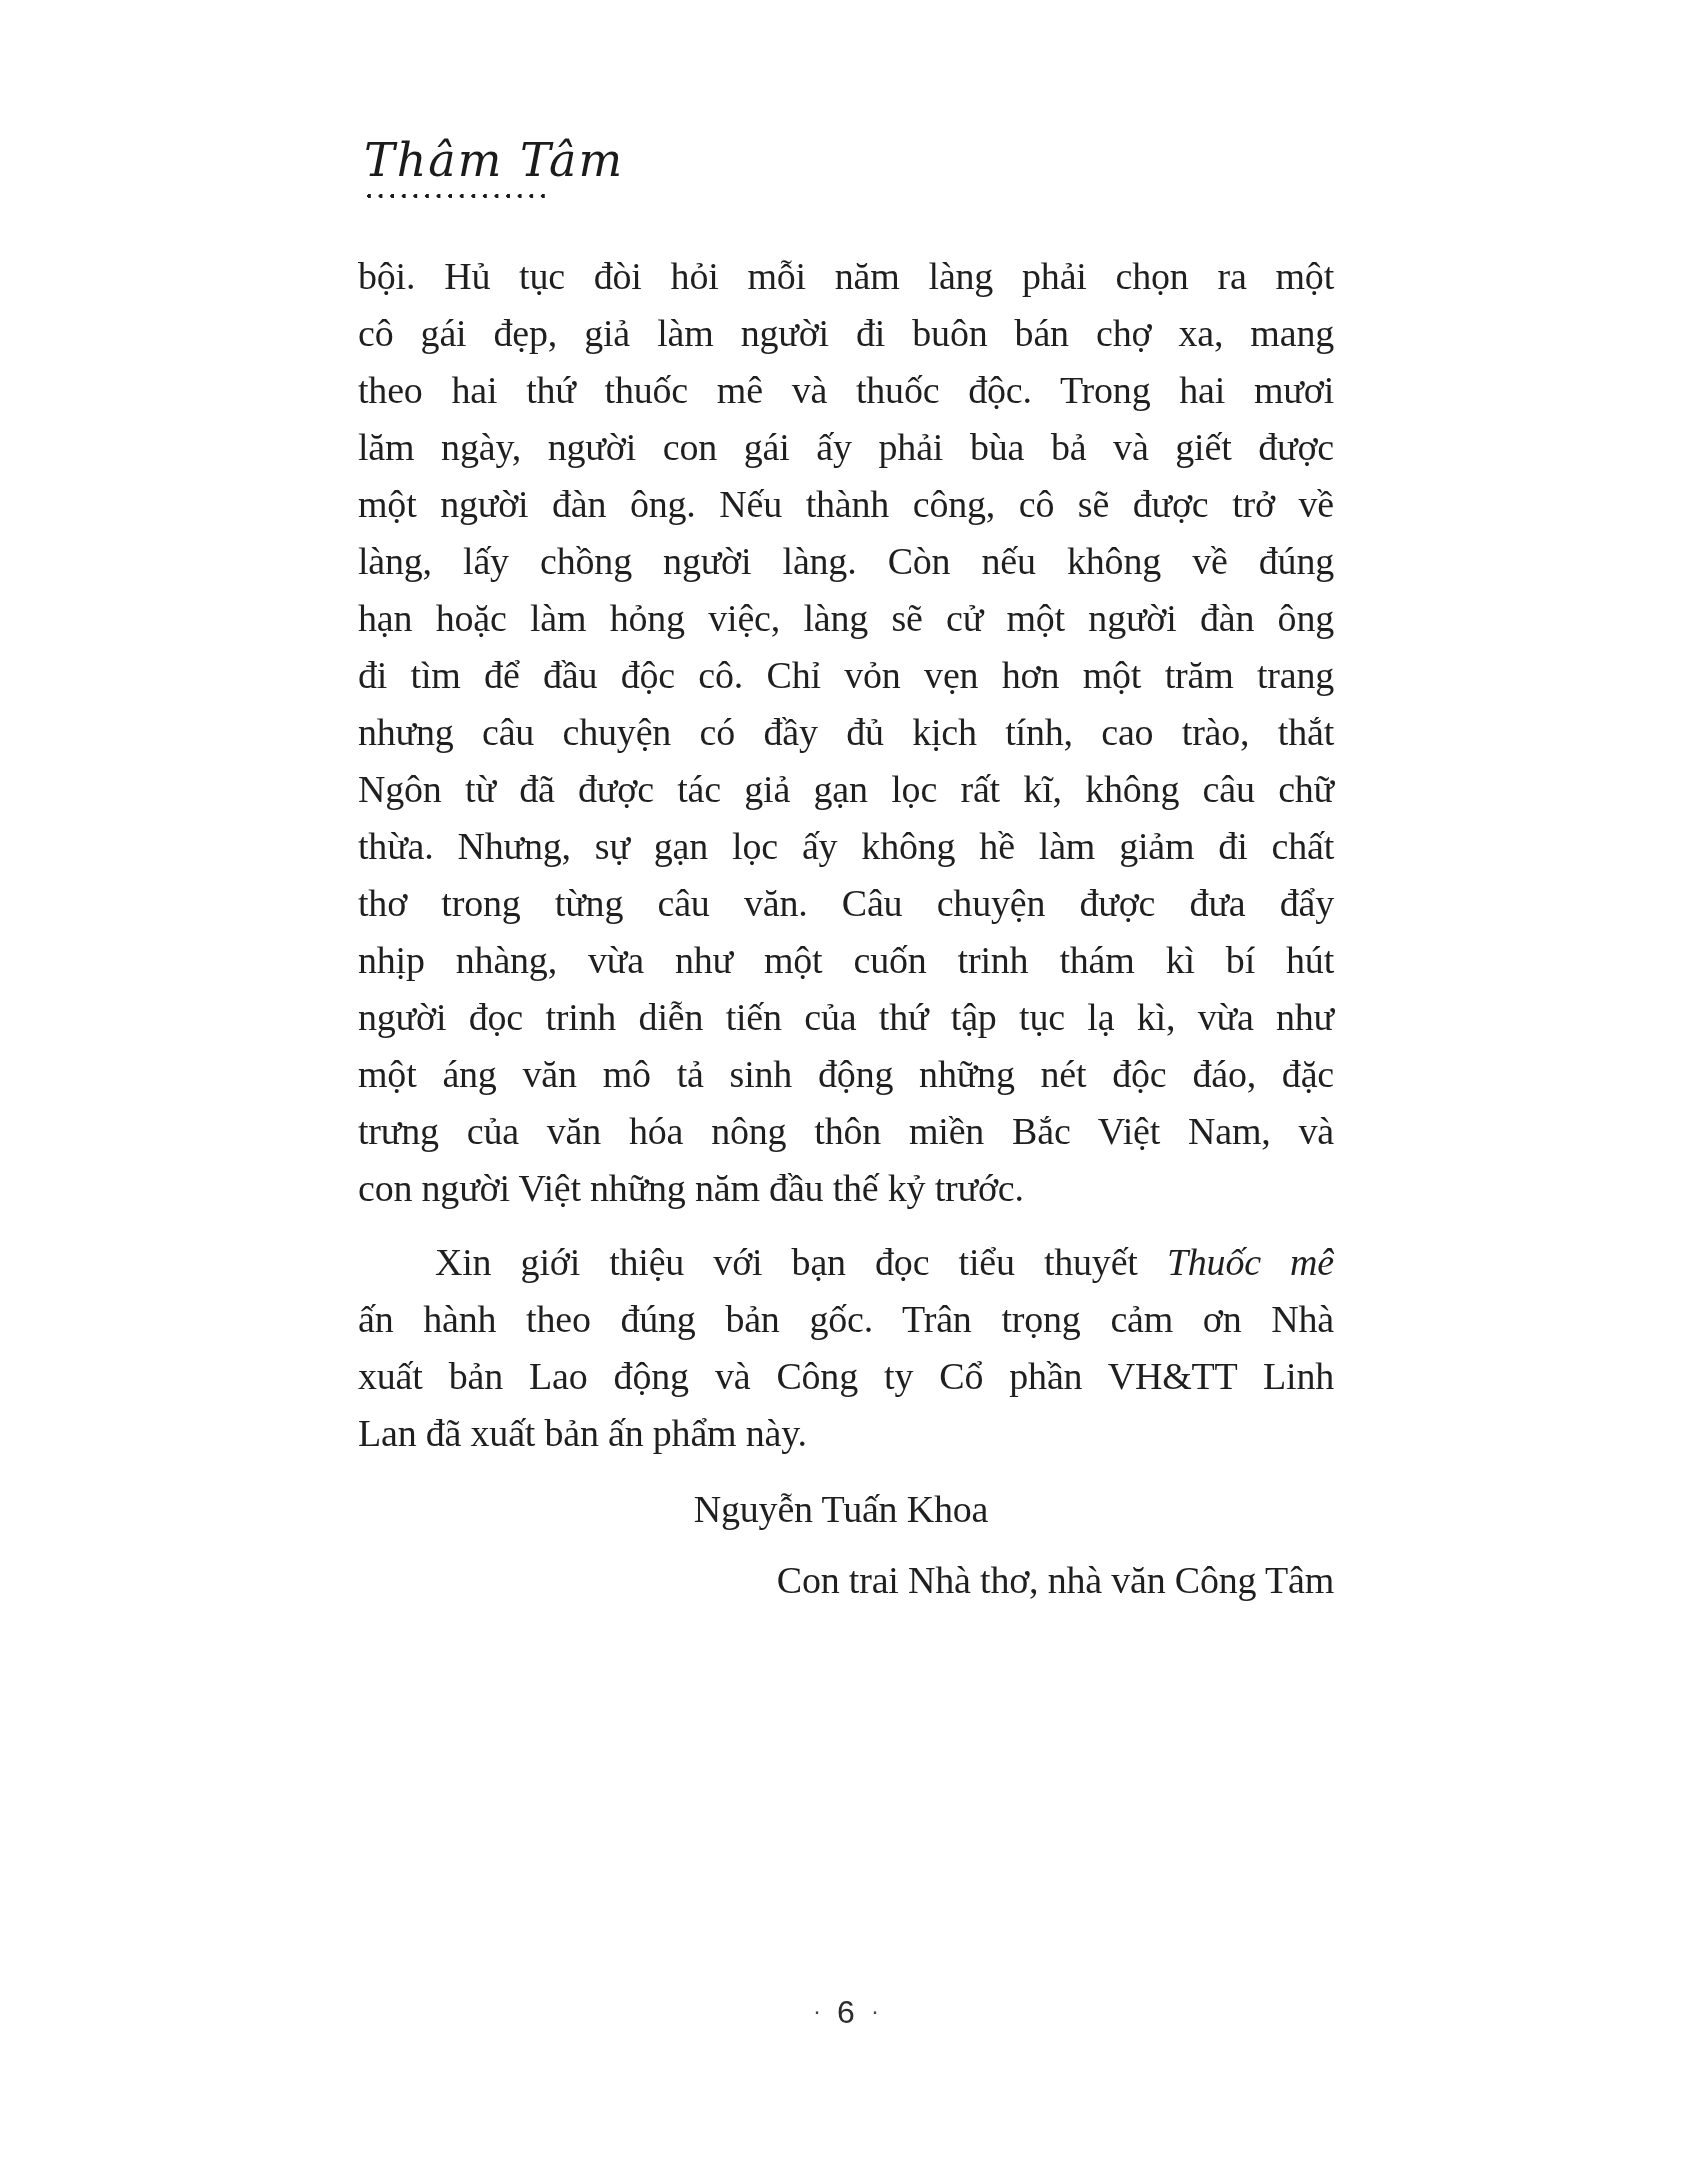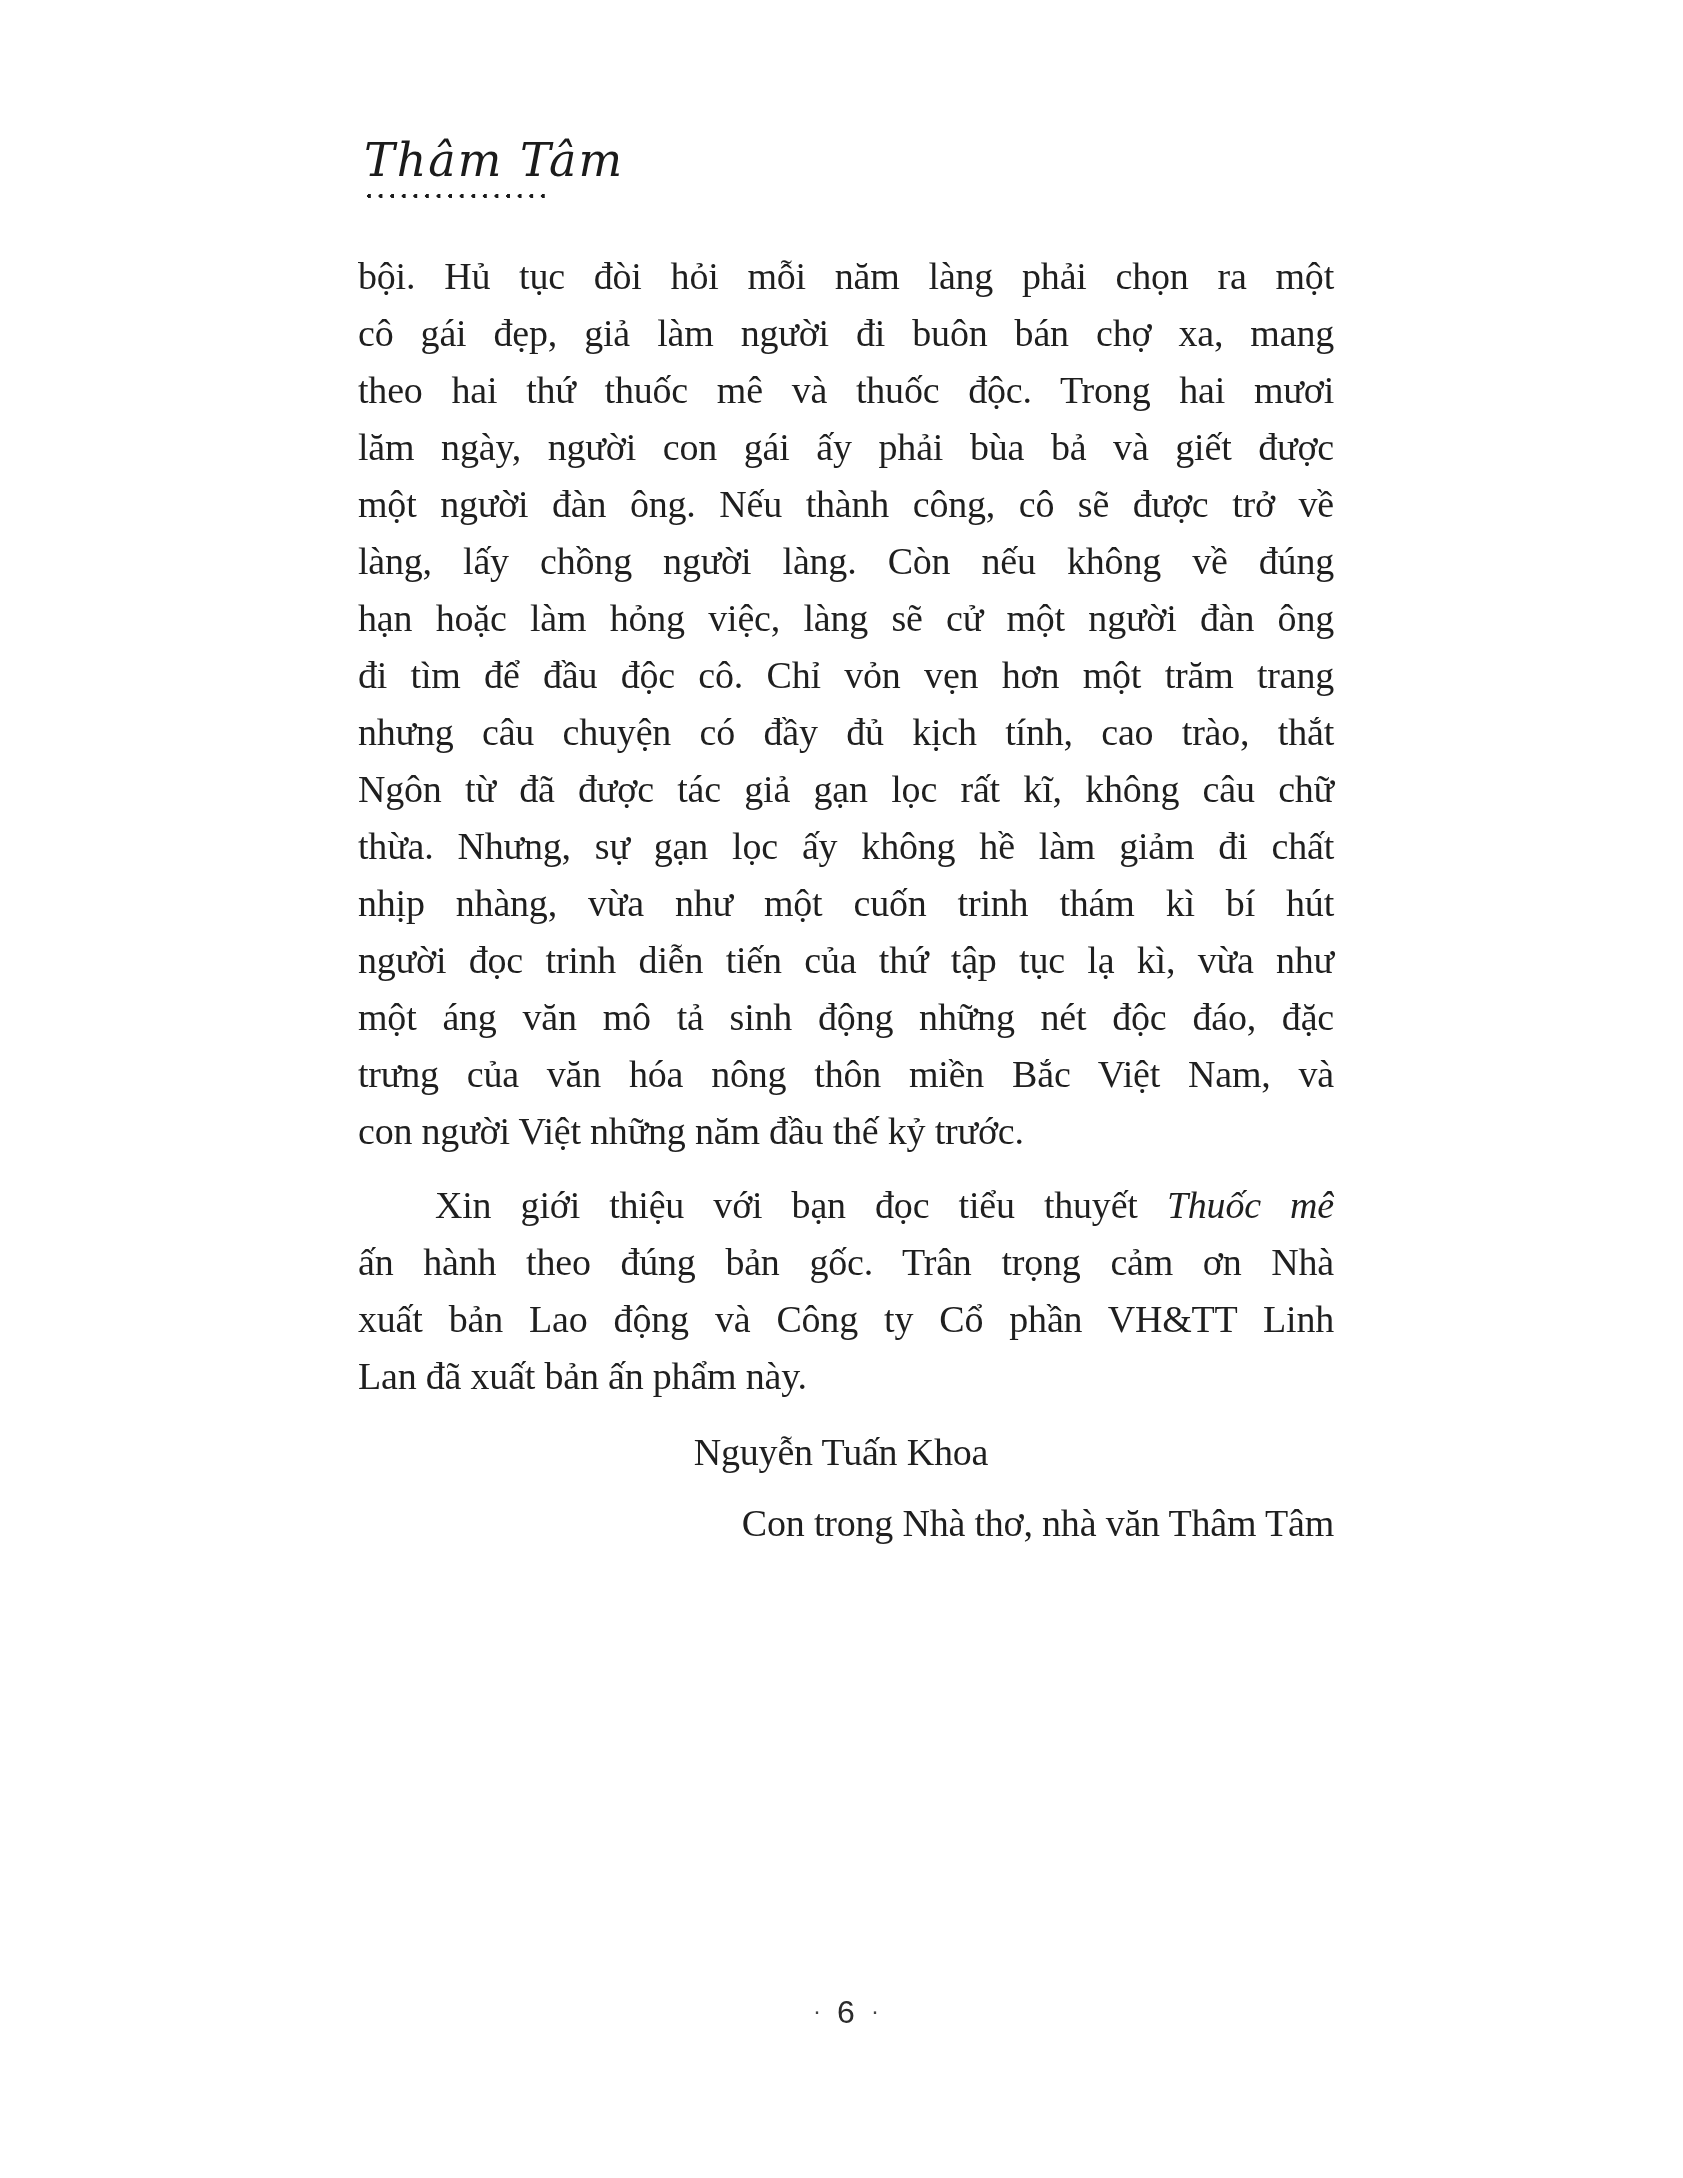--- a/index.html
+++ b/index.html
@@ -100,37 +100,38 @@
       <div class="line">cô gái đẹp, giả làm người đi buôn bán chợ xa, mang</div>
       <div class="line">theo hai thứ thuốc mê và thuốc độc. Trong hai mươi</div>
       <div class="line">lăm ngày, người con gái ấy phải bùa bả và giết được</div>
       <div class="line">một người đàn ông. Nếu thành công, cô sẽ được trở về</div>
       <div class="line">làng, lấy chồng người làng. Còn nếu không về đúng</div>
       <div class="line">hạn hoặc làm hỏng việc, làng sẽ cử một người đàn ông</div>
       <div class="line">đi tìm để đầu độc cô. Chỉ vỏn vẹn hơn một trăm trang</div>
       <div class="line">nhưng câu chuyện có đầy đủ kịch tính, cao trào, thắt</div>
       <div class="line">Ngôn từ đã được tác giả gạn lọc rất kĩ, không câu chữ</div>
       <div class="line">thừa. Nhưng, sự gạn lọc ấy không hề làm giảm đi chất</div>
+      <div class="line">thơ trong từng câu văn. Câu chuyện được đưa đẩy</div>
       <div class="line">nhịp nhàng, vừa như một cuốn trinh thám kì bí hút</div>
       <div class="line">người đọc trinh diễn tiến của thứ tập tục lạ kì, vừa như</div>
       <div class="line">một áng văn mô tả sinh động những nét độc đáo, đặc</div>
       <div class="line">trưng của văn hóa nông thôn miền Bắc Việt Nam, và</div>
       <div class="line last">con người Việt những năm đầu thế kỷ trước.</div>
     </div>
 
     <div class="para para2">
       <div class="line indent"><span>Xin giới thiệu với bạn đọc tiểu thuyết</span> <span class="book-title">Thuốc mê</span></div>
       <div class="line">ấn hành theo đúng bản gốc. Trân trọng cảm ơn Nhà</div>
       <div class="line">xuất bản Lao động và Công ty Cổ phần VH&amp;TT Linh</div>
       <div class="line last">Lan đã xuất bản ấn phẩm này.</div>
     </div>
 
     <div class="signature">
       <div class="sig-name">Nguyễn Tuấn Khoa</div>
-      <div class="sig-role">Con trong Nhà thơ, nhà văn Thâm Tâm</div>
+      <div class="sig-role">Con trai Nhà thơ, nhà văn Công Tâm</div>
     </div>
 
   </main>
 
   <footer class="folio">
     <span class="pn-dot">·</span><span class="pn">6</span><span class="pn-dot">·</span>
   </footer>
 
 </div>
 

